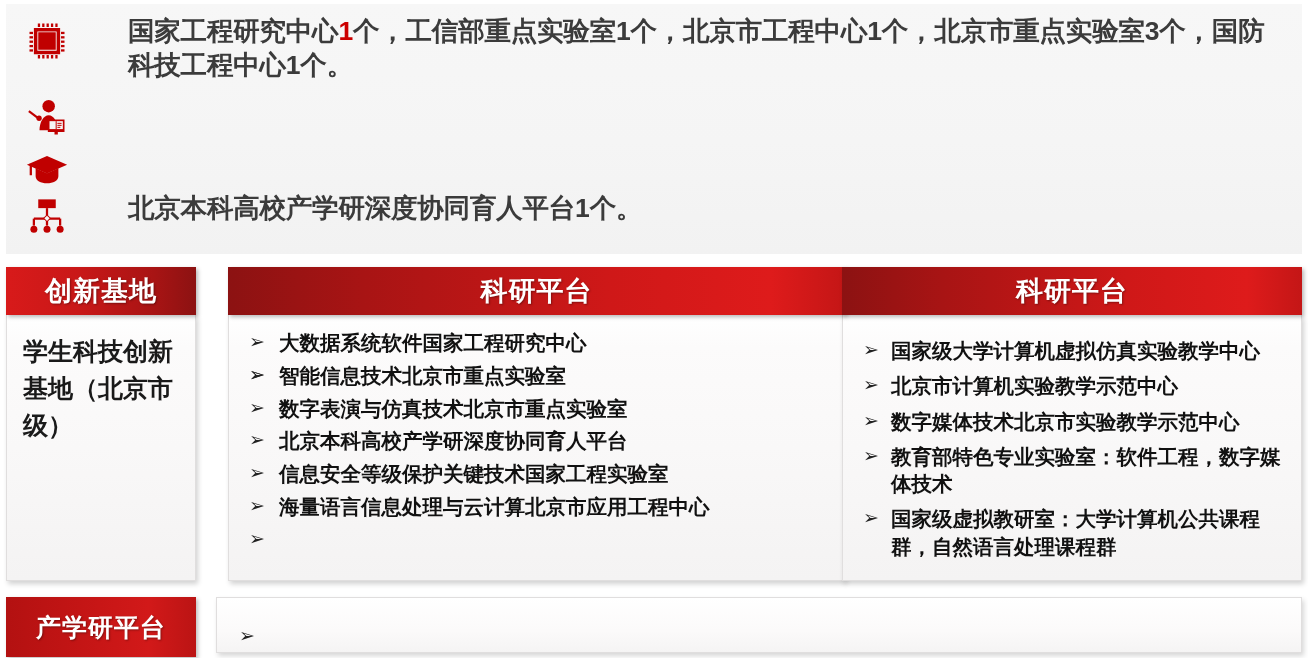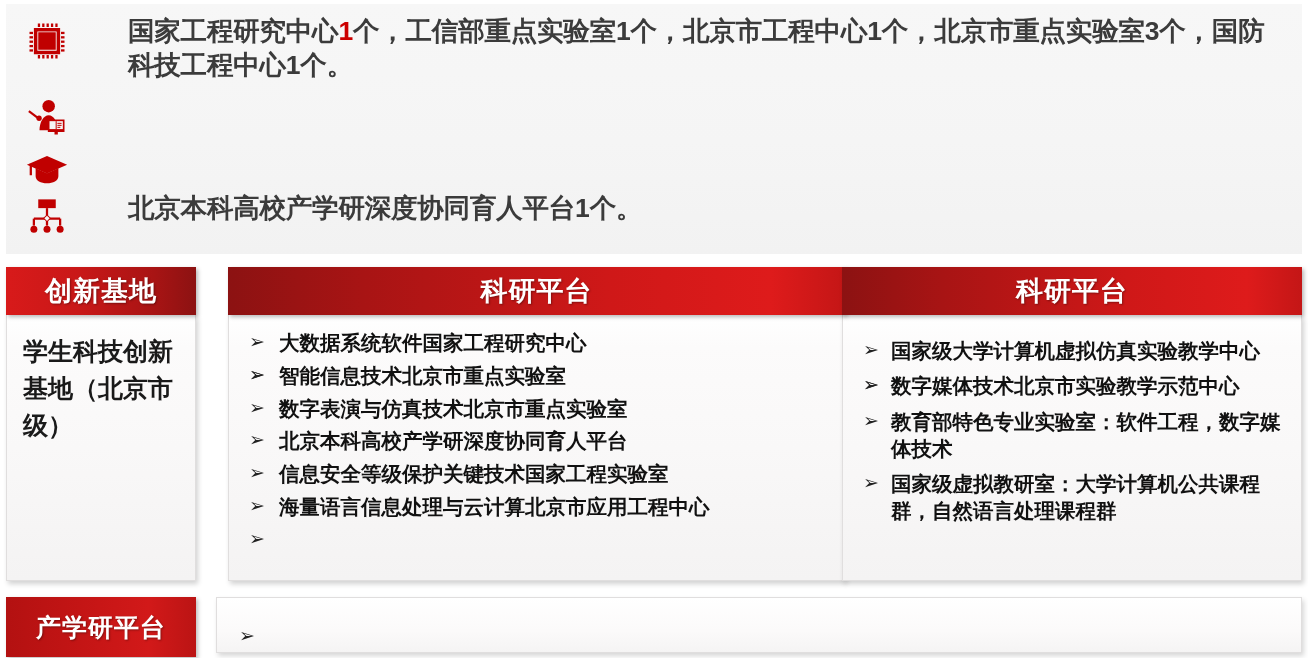--- a/index.html
+++ b/index.html
@@ -315,21 +315,21 @@
         <li><span class="arrow">➢</span></li>
       </ul>
     </div>
   </div>
 
   <div class="col col-teaching">
     <div class="col-header grad-ltr">科研平台</div>
     <div class="col-body body-teaching">
       <ul class="bullets teaching">
         <li><span class="arrow">➢</span><span>国家级大学计算机虚拟仿真实验教学中心</span></li>
-        <li><span class="arrow">➢</span></li>
+        <li><span class="arrow">➢</span><span>北京市计算机实验教学示范中心</span></li>
         <li><span class="arrow">➢</span><span>数字媒体技术北京市实验教学示范中心</span></li>
         <li><span class="arrow">➢</span><span>教育部特色专业实验室：软件工程，数字媒体技术</span></li>
         <li><span class="arrow">➢</span><span>国家级虚拟教研室：大学计算机公共课程群，自然语言处理课程群</span></li>
       </ul>
     </div>
   </div>
 
 </div>
 
 <div id="bottom-row">

